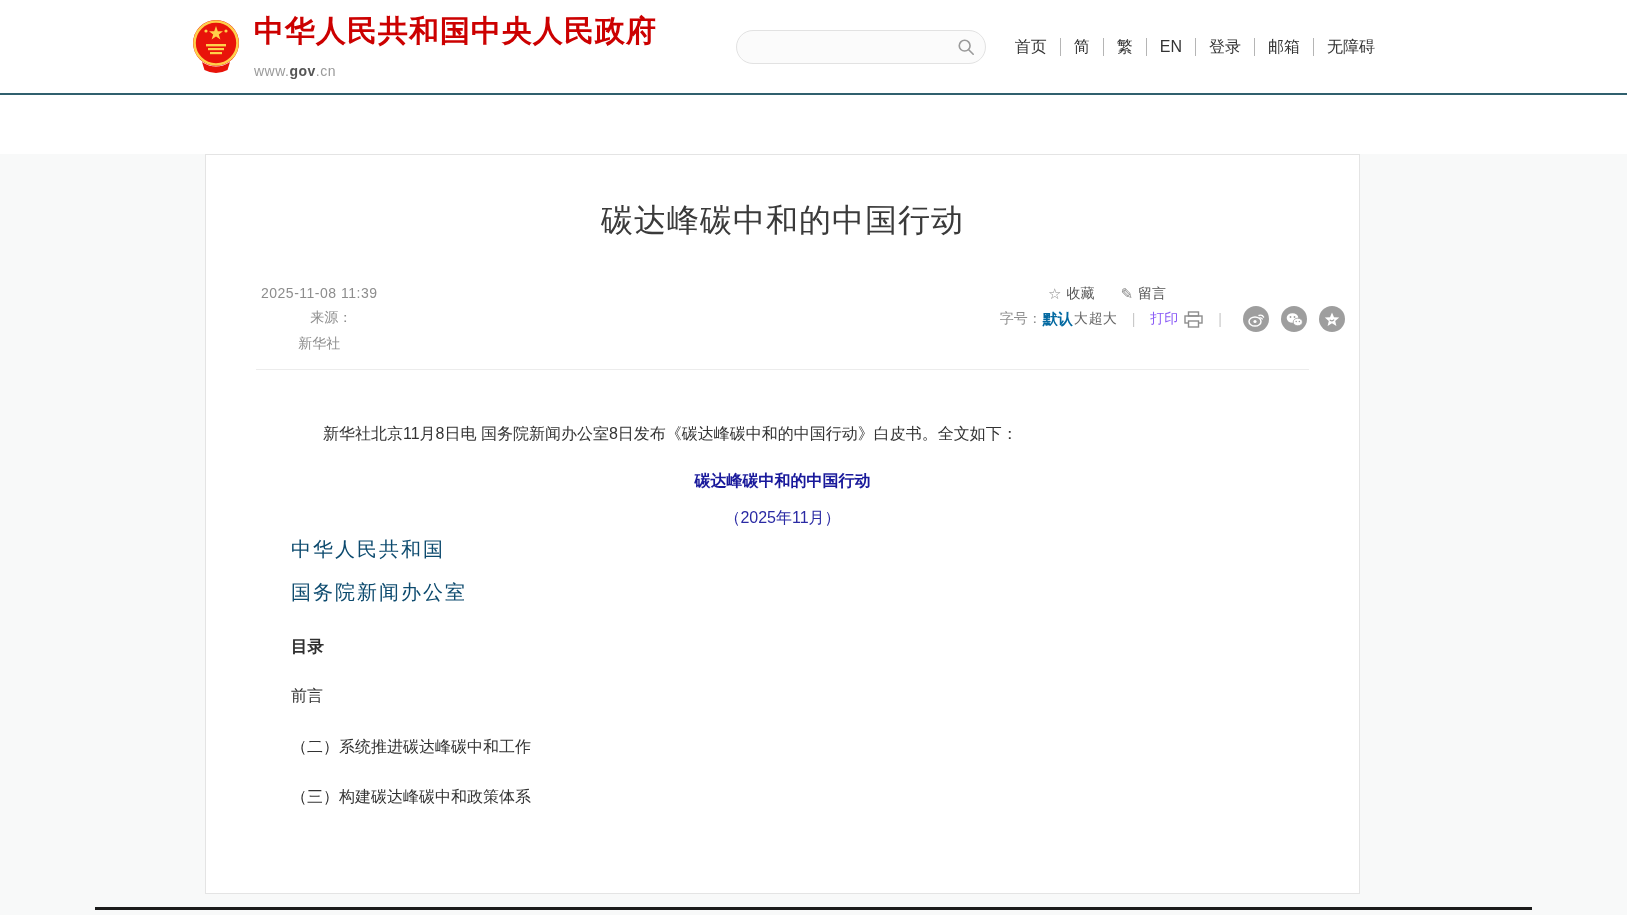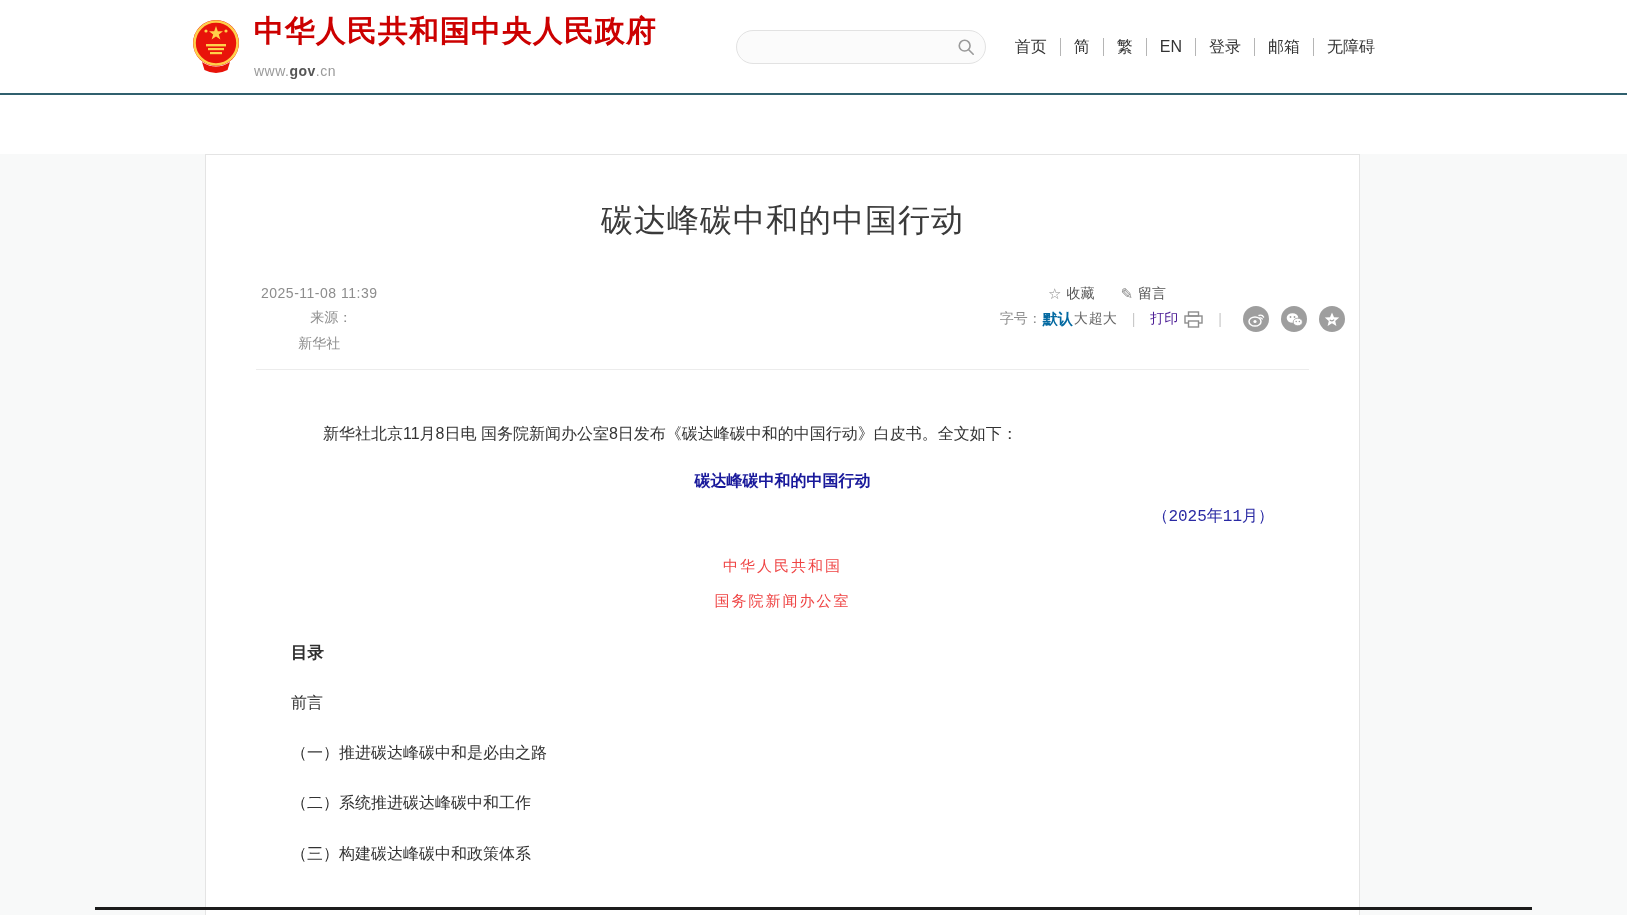--- a/index.html
+++ b/index.html
@@ -59,30 +59,30 @@
     padding: 0 14px 0 55px; font-size: 14px; color: #8d8d8d;
   }
   .meta-left { display: flex; align-items: center; gap: 8px; flex-direction: column; }
   .meta-left .date { letter-spacing: 0.5px; }
   .meta-left .src-label { margin-left: 24px; }
   .meta-right { display: flex; align-items: center; gap: 1px; }
   .fontsize-label { color: #8d8d8d; }
   .fs-btn { background: none; border: none; font-size: 14px; color: #666; cursor: pointer; font-family: inherit; }
   .fs-btn.active { color: #0369a1; font-weight: bold; font-size: 15px; }
   .meta-sep { color: #c9c9c9; margin: 0 14px; }
-  .print-btn { background: none; border: none; cursor: pointer; display: flex; align-items: center; gap: 6px; font-size: 14px; color: #4c1d95; font-family: Liberation Serif, serif; }
+  .print-btn { background: none; border: none; cursor: pointer; display: flex; align-items: center; gap: 6px; font-size: 14px; color: #8b5cf6; font-family: Liberation Serif, serif; }
   .share-icons { display: flex; align-items: center; gap: 12px; margin-left: 6px; }
   .share-btn { width: 26px; height: 26px; border-radius: 50%; background: #9e9e9e; border: none; cursor: pointer; display: flex; align-items: center; justify-content: center; padding: 0; }
   .meta-divider { border-top: 1px solid #ececec; margin: 16px 50px 0; }
 
   .article-body { padding: 52px 85px 40px; font-size: 16px; line-height: 1.45; color: #333; }
   .lead { text-indent: 2em; margin-bottom: 24px; }
   .doc-title { text-align: center; color: #19199b; font-weight: bold; margin-bottom: 14px; }
-  .doc-date { text-align: right; color: #2a2aa4; margin-bottom: 26px; font-family: Liberation Mono, monospace; }
-  .doc-org { text-align: center; color: #ef4444; font-family: "DejaVu Serif", "Liberation Serif", serif; font-size: 15px; margin-bottom: 14px; letter-spacing: 2px; }
+  .doc-date { text-align: center; color: #2a2aa4; margin-bottom: 5px; }
+  .doc-org { text-align: left; color: #0c4a6e; font-family: "DejaVu Serif", "Liberation Serif", serif; font-size: 20px; margin-bottom: 14px; letter-spacing: 2px; }
   .toc-heading { font-weight: bold; color: #2f2f2f; margin: 28px 0 26px; font-size: 16.5px; }
   .toc-item { margin-bottom: 27px; color: #333; }
 
   .bottom-bar { position: absolute; left: 95px; top: 907px; width: 1437px; height: 3px; background: #1c1c1c; }
 </style>
 </head>
 <body>
 
 <header class="site-header">
   <div class="header-inner">
@@ -195,21 +195,20 @@
     <div class="meta-divider"></div>
 
     <div class="article-body">
       <p class="lead">新华社北京11月8日电 国务院新闻办公室8日发布《碳达峰碳中和的中国行动》白皮书。全文如下：</p>
       <p class="doc-title">碳达峰碳中和的中国行动</p>
       <p class="doc-date">（2025年11月）</p>
       <p class="doc-org">中华人民共和国</p>
       <p class="doc-org">国务院新闻办公室</p>
       <p class="toc-heading">目录</p>
       <p class="toc-item">前言</p>
-      <p class="toc-item">（一）推进碳达峰碳中和是必由之路</p>
       <p class="toc-item">（二）系统推进碳达峰碳中和工作</p>
       <p class="toc-item">（三）构建碳达峰碳中和政策体系</p>
 
     </div>
   </main>
 </div>
 
 <div class="bottom-bar"></div>
 
 </body></html>

